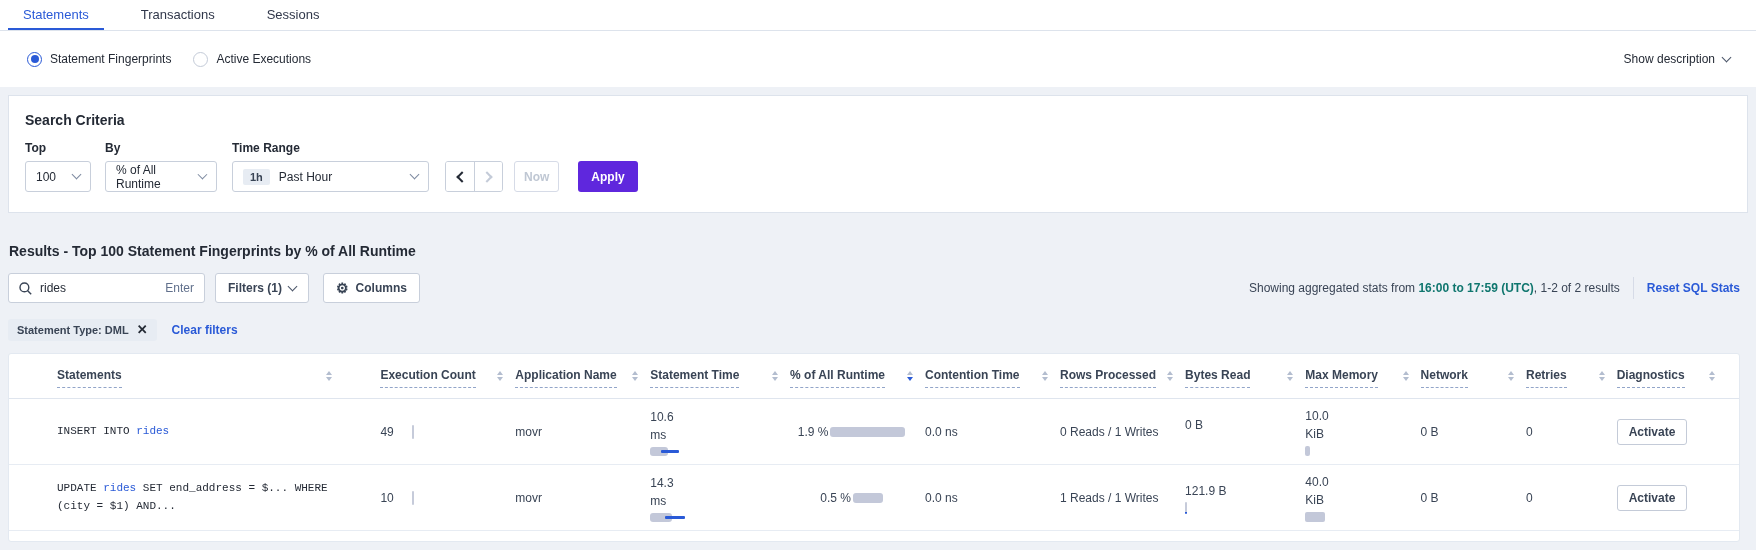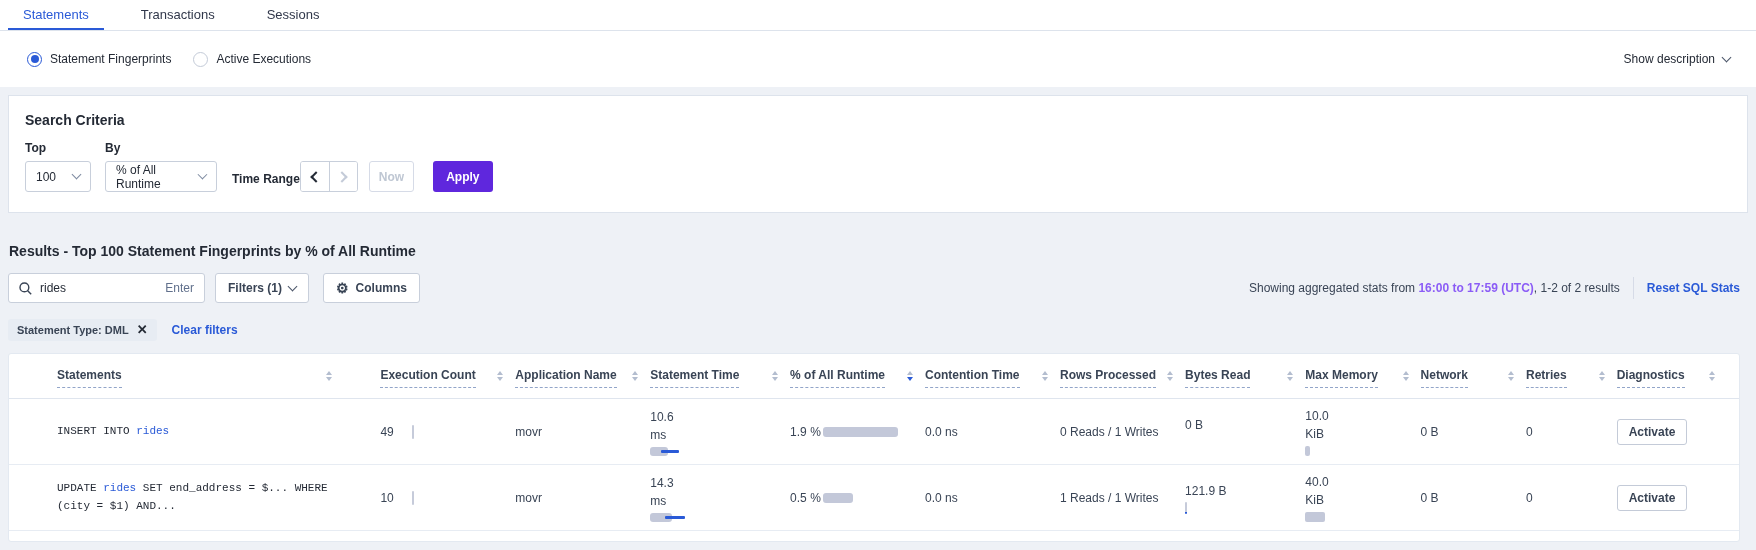--- a/index.html
+++ b/index.html
@@ -45,21 +45,21 @@
   .results-title { margin:30px 8px 0 9px; font-size:14px; font-weight:700; color:#242a35; }
   .toolbar { margin:14px 16px 0 8px; display:flex; align-items:center; }
   .search-box { width:197px; height:30px; border:1px solid #c8cfdb; border-radius:3px; background:#fff; display:flex; align-items:center; padding:0 10px; margin-right:10px; }
   .search-box input { border:none; outline:none; font-size:12px; color:#242a35; width:90px; margin-left:8px; font-family:"Liberation Sans", sans-serif; background:transparent; }
   .enter-hint { margin-left:auto; font-size:12px; color:#61708c; }
   .tb-btn { height:30px; border:1px solid #c8cfdb; border-radius:3px; background:#fff; display:flex; align-items:center; gap:7px; padding:0 12px; font-size:12px; font-weight:600; color:#394455; cursor:pointer; }
   .tb-btn.cols { margin-left:14px; }
   .gear { font-size:14px; color:#394455; line-height:1; }
   .toolbar-spacer { flex:1; }
   .summary { font-size:12px; color:#394455; white-space:nowrap; }
-  .summary b { color:#8b5cf6; }
+  .summary b { color:#0f766e; }
   .v-divider { width:1px; height:22px; background:#d6dbe7; margin:0 13px; }
   .link { color:#2a5ad7; font-size:12px; font-weight:700; cursor:pointer; white-space:nowrap; }
 
   .pill-row { margin:16px 8px 0 8px; display:flex; align-items:center; gap:15px; }
   .pill { background:#e7ecf3; border-radius:3px; padding:5px 9px; font-size:11px; font-weight:700; color:#394455; display:flex; align-items:center; gap:8px; }
   .pill .x { font-size:13px; font-weight:700; color:#242a35; cursor:pointer; line-height:0.8; }
 
   
   .table-card { margin:12px 16px 0 8px; background:#fff; border:1px solid #e3e9f1; border-radius:3px; padding:14px 0 10px 0; }
   .thead { display:flex; gap:12px; padding:0 24px 10px 48px; border-bottom:1px solid #dfe5ee; align-items:flex-start; }
@@ -78,21 +78,21 @@
 
   .sql { font-family:"Liberation Mono", monospace; font-size:11px; color:#242a35; line-height:1.6; }
   .sql .ident { color:#2a5ad7; }
   .count-cell { display:flex; align-items:center; gap:18px; }
   .count-tick { width:2px; height:14px; background:#c6cbda; border-radius:1px; }
   .wrap-val { width:38px; line-height:1.5; }
   .wrap-val.w44 { width:44px; }
   .bar-row { display:flex; align-items:center; margin-top:3px; }
   .bar-gray { height:9px; background:#c3c8d9; border-radius:3px; }
   .bar-blue { height:3px; background:#2a5ad7; border-radius:1px; margin-left:-7px; }
-  .runtime-cell { display:flex; align-items:center; gap:2px; }
+  .runtime-cell { display:flex; align-items:center; gap:2px;justify-content:center; }
   .runtime-bar { height:10px; background:#c3c8d9; border-radius:3px; }
   .mini-bar { height:10px; background:#c3c8d9; border-radius:2px; margin-top:3px; }
   .bytes-tick { height:12px; background:#c6cbda; border-bottom:2px solid #2a5ad7; border-radius:1px; margin-top:2px; }
   .activate-btn { border:1px solid #c4cbd8; border-radius:3px; background:#fff; font-size:12px; font-weight:600; color:#394455; padding:5px 11px; cursor:pointer; font-family:"Liberation Sans", sans-serif; }
 </style>
 </head>
 <body>
 
 <div class="tabbar">
   <div class="tab active">Statements</div>
@@ -129,20 +129,25 @@
     </div>
     <div class="field">
       <span class="field-label">By</span>
       <div class="control ctl-by">
         <span>% of All Runtime</span>
         <span class="chev"></span>
       </div>
     </div>
     <div class="field">
       <span class="field-label">Time Range</span>
+      <div class="control ctl-time">
+        <span class="time-badge">1h</span>
+        <span>Past Hour</span>
+        <span class="chev"></span>
+      </div>
     </div>
     <div class="nav-group">
       <div class="nav-btn">
           <span class="arr-left"></span>
         </div>
       <div class="nav-btn">
           <span class="arr-right"></span>
         </div>
     </div>
     <div class="now-btn">Now</div>

